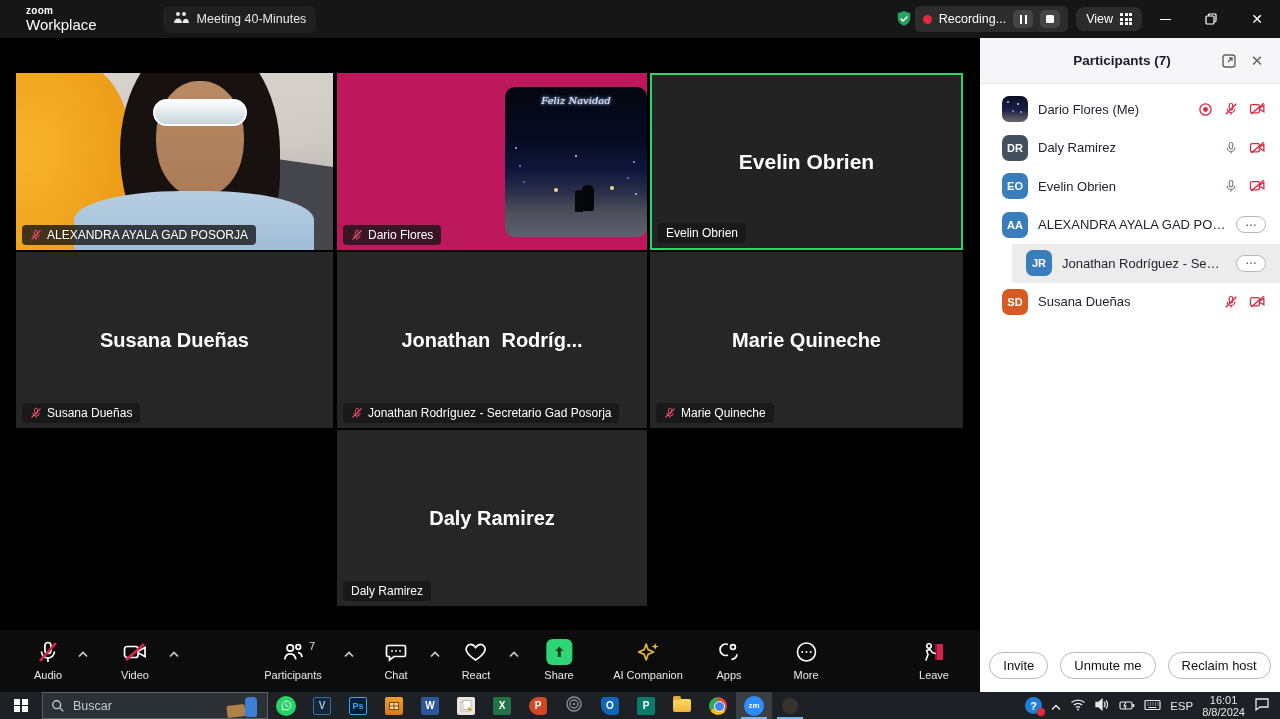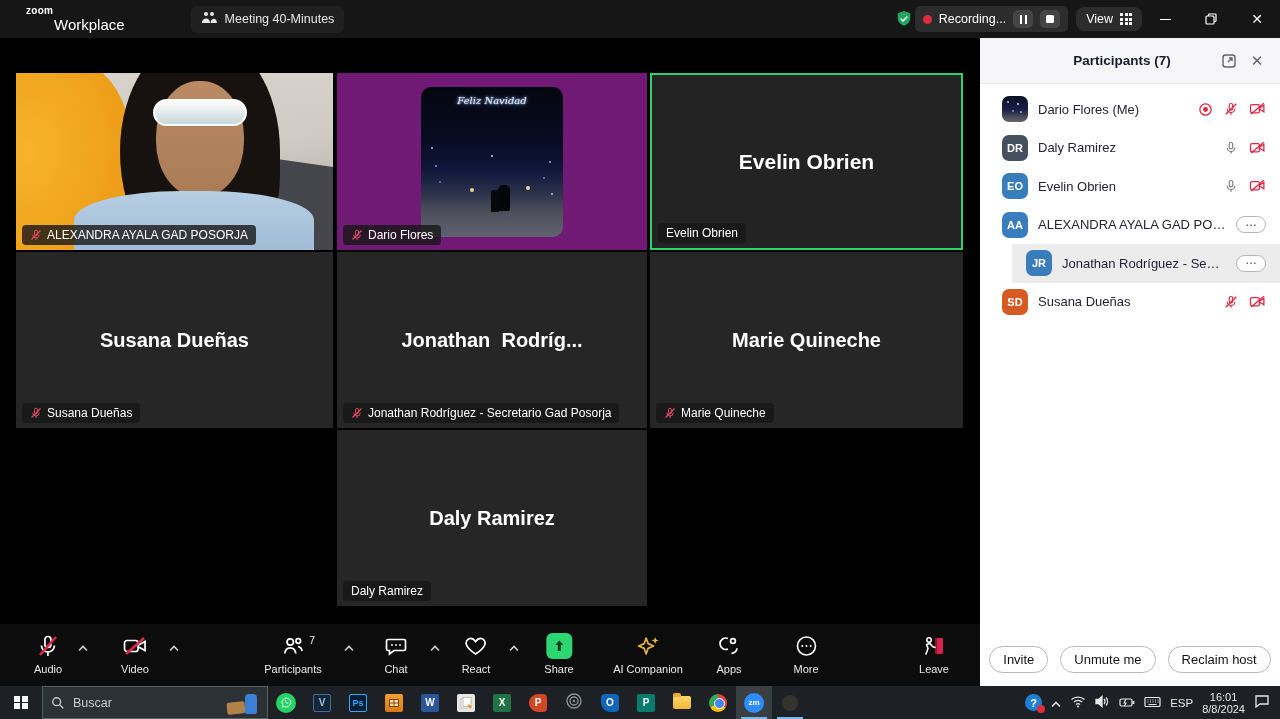--- a/index.html
+++ b/index.html
@@ -4,21 +4,21 @@
 <style>
   * { margin:0; padding:0; box-sizing:border-box; }
   html,body { width:1280px; height:719px; overflow:hidden; background:#000;
               font-family:"Liberation Sans", sans-serif; }
   .app { width:1280px; height:719px; display:flex; flex-direction:column; position:relative; }
 
   
   .titlebar { height:38px; background:#161616; display:flex; align-items:center; color:#fff; flex:none; }
   .logo { margin-left:26px; line-height:1; }
   .logo .l1 { font-size:10px; font-weight:bold; letter-spacing:.3px; }
-  .logo .l2 { font-size:15px; margin-top:1px;margin-left:28px; }
+  .logo .l2 { font-size:15px; margin-top:1px; }
   .meet-tab { margin-left:66px; display:flex; align-items:center; gap:8px; background:#202020;
               border-radius:6px; padding:5px 10px; font-size:12.5px; color:#e8e8e8; }
   .tb-right { margin-left:auto; display:flex; align-items:center; height:100%; }
   .rec-pill { display:flex; align-items:center; gap:7px; background:#2c2c2c; border-radius:5px;
               padding:4px 8px; font-size:12.5px; }
   .rec-dot { width:9px; height:9px; border-radius:50%; background:#e02b3c; }
   .rec-btn { width:20px; height:18px; background:#454545; border-radius:5px; display:flex;
              align-items:center; justify-content:center; }
   .pause-bars { width:7px; height:9px; border-left:2.5px solid #fff; border-right:2.5px solid #fff; }
   .stop-sq { width:8px; height:8px; background:#fff; border-radius:1.5px; }
@@ -49,21 +49,21 @@
   .alex-drape { position:absolute; left:-34px; top:-14px; width:150px; height:240px;
                 background:radial-gradient(ellipse at 30% 40%,#f7b32a,#e8920f); border-radius:0 60% 70% 40%; transform:rotate(6deg); }
   .alex-hair { position:absolute; left:104px; top:-36px; width:160px; height:240px; background:#17120f; border-radius:50% 50% 45% 55%; }
   .alex-face { position:absolute; left:140px; top:8px; width:88px; height:116px; background:linear-gradient(#b98a63,#a97b57); border-radius:48%; }
   .alex-glasses { position:absolute; left:137px; top:26px; width:94px; height:27px;
                   background:linear-gradient(#fdfdfd,#c9d6da); border-radius:14px; border:2px solid #fff; }
   .alex-shirt { position:absolute; left:58px; top:118px; width:240px; height:64px;
                 background:linear-gradient(#b6cee2,#9fbcd6); border-radius:45% 45% 0 0; }
 
   
-  .tile-dario { display:flex; align-items:center; justify-content:center; background:#701a75; }
+  .tile-dario { display:flex; align-items:center; justify-content:flex-end; background:#be185d; }
   .photo-dario { width:142px; height:150px; border-radius:10px; position:relative; overflow:hidden;
     background:linear-gradient(180deg,#04060e 0%,#070b22 35%,#10163a 55%,#2a2f4a 70%,#4a4c58 82%,#606271 100%); }
   .dario-sign { position:absolute; top:8px; width:100%; text-align:center; font-size:10px; font-style:italic;
     color:#dbe8ff; text-shadow:0 0 5px #7fa8ff,0 0 2px #fff; font-family:"DejaVu Serif",serif; }
   .dario-lights { position:absolute; left:10px; top:60px; width:2px; height:2px; border-radius:50%; background:#9fc4ff;
     box-shadow:4px 18px 0 #6f9bff,118px 14px 0 #8fb4ff,112px 30px 0 #5f8bef,8px 34px 0 #4f7bdf,120px 46px 0 #9fc4ff,
       60px 8px 0 #cfe0ff,40px 42px 0 1px #f0d890,96px 40px 0 1px #f0d890; }
   .dario-couple { position:absolute; bottom:26px; left:54%; width:12px; height:26px; background:#05060a;
     border-radius:5px 5px 2px 2px; box-shadow:-9px 3px 0 -2px #07080c; }
 
@@ -91,21 +91,21 @@
   .pav-photo i { position:absolute; left:5px; top:5px; width:2px; height:2px; border-radius:50%; background:#9fc4ff;
                  box-shadow:10px 2px 0 #cfe0ff,5px 9px 0 #6f9bff,13px 10px 0 #8fb4ff; }
   .pname { flex:1; font-size:13px; color:#232333; white-space:nowrap; overflow:hidden; text-overflow:ellipsis; }
   .picons { display:flex; align-items:center; gap:11px; flex:none; }
   .more-pill { width:30px; height:17px; border:1px solid #b5b5b9; border-radius:9px; color:#3c4043;
                display:flex; align-items:center; justify-content:center; font-size:12px; line-height:0; padding-bottom:6px; background:#fff; }
   .panel-foot { position:absolute; bottom:13px; left:0; width:100%; display:flex; justify-content:center; gap:12px; }
   .pf-btn { border:1px solid #b7b7bb; border-radius:14px; background:#fff; padding:5px 13px; font-size:13px; color:#111; }
 
   
-  .taskbar { height:33px; background:#1d2125; display:flex; align-items:center; flex:none; color:#e8e8e8; }
+  .taskbar { height:27px; background:#1d2125; display:flex; align-items:center; flex:none; color:#e8e8e8; }
   .tb-start { width:42px; height:100%; display:flex; align-items:center; justify-content:center; }
   .win-logo { display:grid; grid-template-columns:6px 6px; grid-gap:1.5px; }
   .win-logo i { width:6px; height:6px; background:#fff; }
   .searchbox { width:226px; height:100%; background:#2c3136; border:1px solid #5a6065; display:flex;
                align-items:center; padding:0 8px; gap:8px; position:relative; }
   .searchbox .stext { color:#c8cbce; font-size:12.5px; flex:1; }
   .sgraphic { width:34px; height:22px; position:relative; flex:none; }
   .sgraphic .b1 { position:absolute; left:2px; bottom:0; width:18px; height:12px; background:#b0824a; border-radius:2px; transform:rotate(-6deg); }
   .sgraphic .b2 { position:absolute; right:2px; bottom:0; width:12px; height:20px; background:#3d7fd4; border-radius:4px 4px 2px 2px; }
   .tapps { display:flex; align-items:center; height:100%; }

